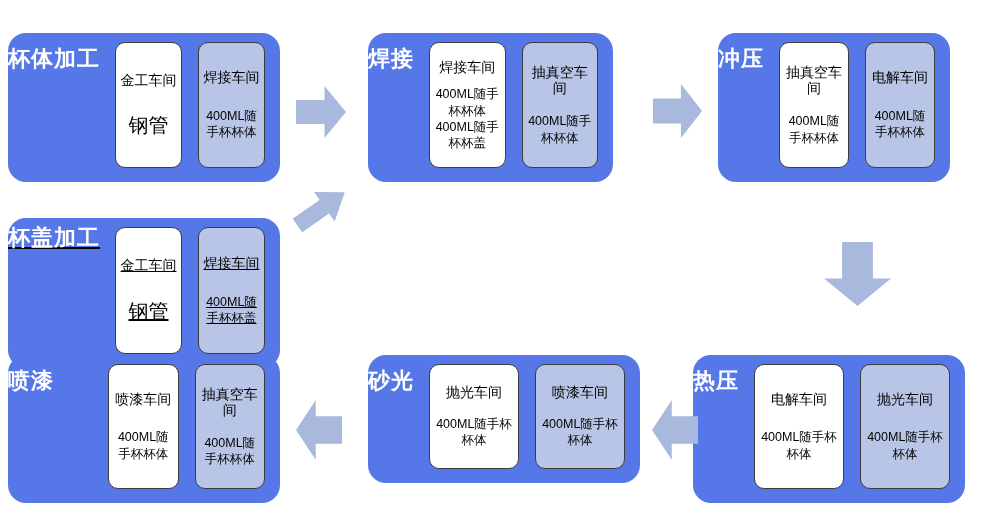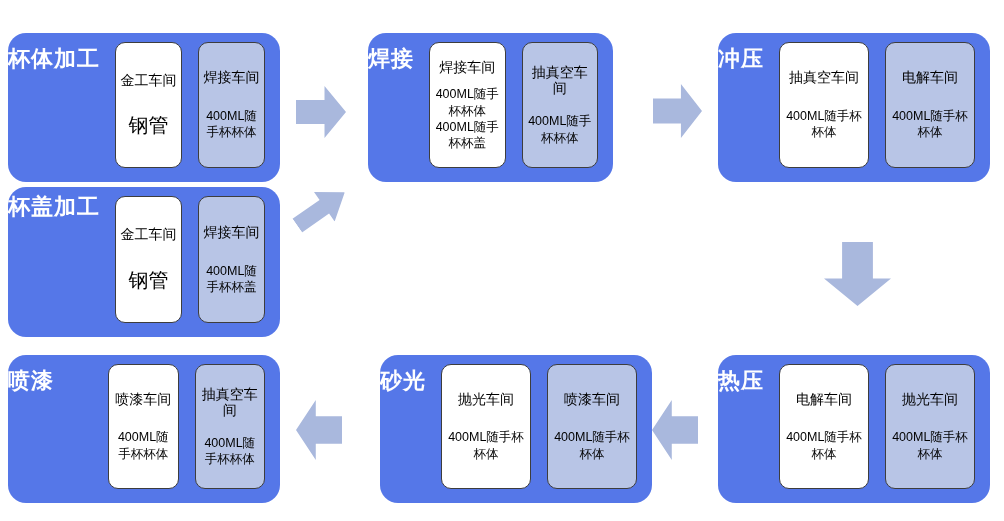--- a/index.html
+++ b/index.html
@@ -87,21 +87,21 @@
     </div>
     <div class="card card-light">
       <div class="card-name">焊接车间</div>
       <div class="card-items">
         <div class="card-item">400ML随手杯杯体</div>
       </div>
     </div>
   </div>
 </div>
 
-<div class="node short" style="left:8px; top:187px; width:272px; height:150px;">
+<div class="node short" style="left:8px; top:218px; width:272px; height:150px;text-decoration:underline;">
   <div class="node-title">杯盖加工</div>
   <div class="node-body">
     <div class="card card-white">
       <div class="card-name">金工车间</div>
       <div class="card-items">
         <div class="card-item lg">钢管</div>
       </div>
     </div>
     <div class="card card-light">
       <div class="card-name">焊接车间</div>
@@ -124,57 +124,57 @@
     </div>
     <div class="card card-light">
       <div class="card-name">抽真空车间</div>
       <div class="card-items">
         <div class="card-item">400ML随手杯杯体</div>
       </div>
     </div>
   </div>
 </div>
 
-<div class="node" style="left:718px; top:33px; width:272px; height:149px;">
+<div class="node" style="left:718px; top:33px; width:232px; height:149px;">
   <div class="node-title">冲压</div>
   <div class="node-body">
     <div class="card card-white">
       <div class="card-name">抽真空车间</div>
       <div class="card-items">
         <div class="card-item">400ML随手杯杯体</div>
       </div>
     </div>
     <div class="card card-light">
       <div class="card-name">电解车间</div>
       <div class="card-items">
         <div class="card-item">400ML随手杯杯体</div>
       </div>
     </div>
   </div>
 </div>
 
-<div class="node" style="left:718px; top:355px; width:272px; height:148px;">
+<div class="node" style="left:693px; top:355px; width:272px; height:148px;">
   <div class="node-title">热压</div>
   <div class="node-body">
     <div class="card card-white">
       <div class="card-name">电解车间</div>
       <div class="card-items">
         <div class="card-item">400ML随手杯杯体</div>
       </div>
     </div>
     <div class="card card-light">
       <div class="card-name">抛光车间</div>
       <div class="card-items">
         <div class="card-item">400ML随手杯杯体</div>
       </div>
     </div>
   </div>
 </div>
 
-<div class="node" style="left:368px; top:355px; width:272px; height:148px;margin-left:12px;">
+<div class="node" style="left:368px; top:355px; width:272px; height:128px;">
   <div class="node-title">砂光</div>
   <div class="node-body">
     <div class="card card-white">
       <div class="card-name">抛光车间</div>
       <div class="card-items">
         <div class="card-item">400ML随手杯杯体</div>
       </div>
     </div>
     <div class="card card-light">
       <div class="card-name">喷漆车间</div>

